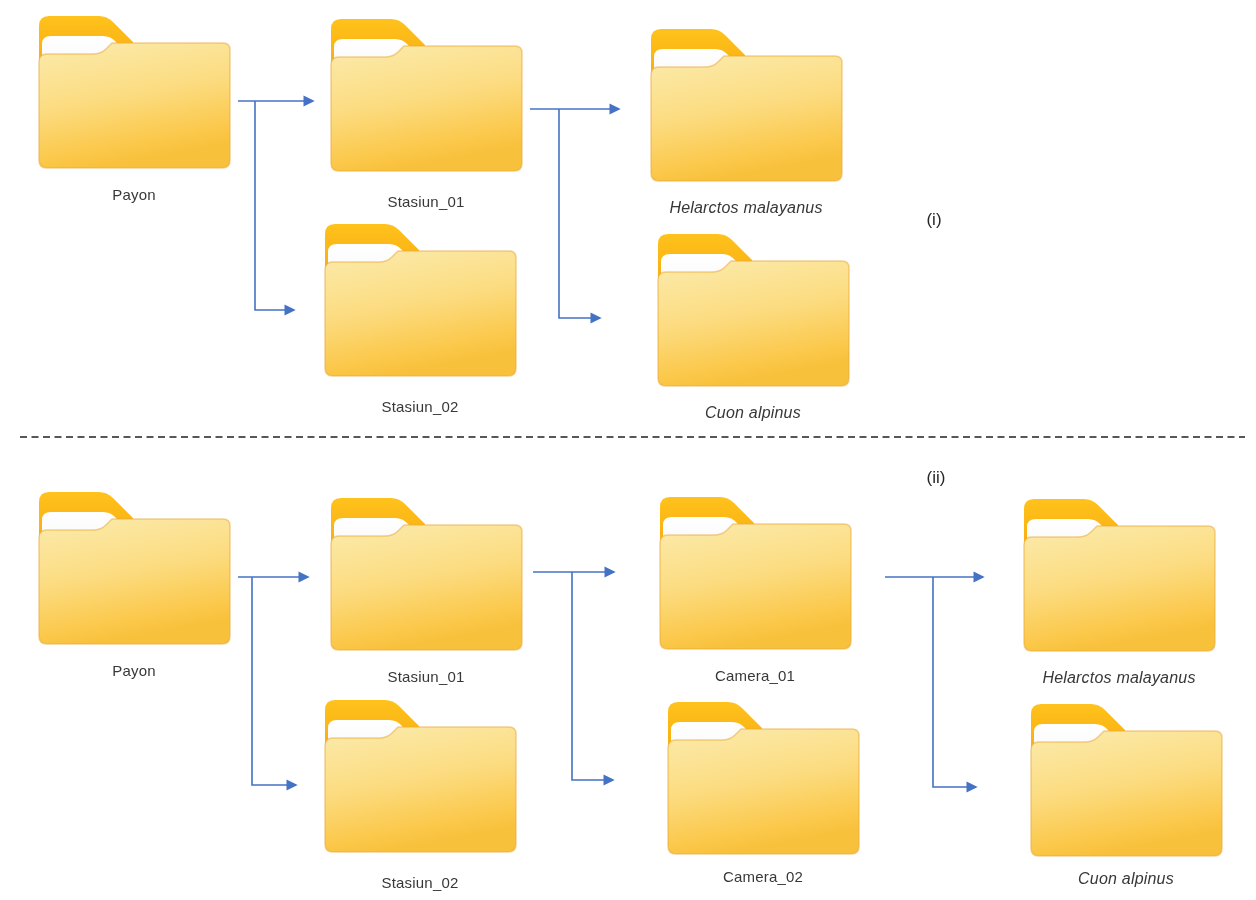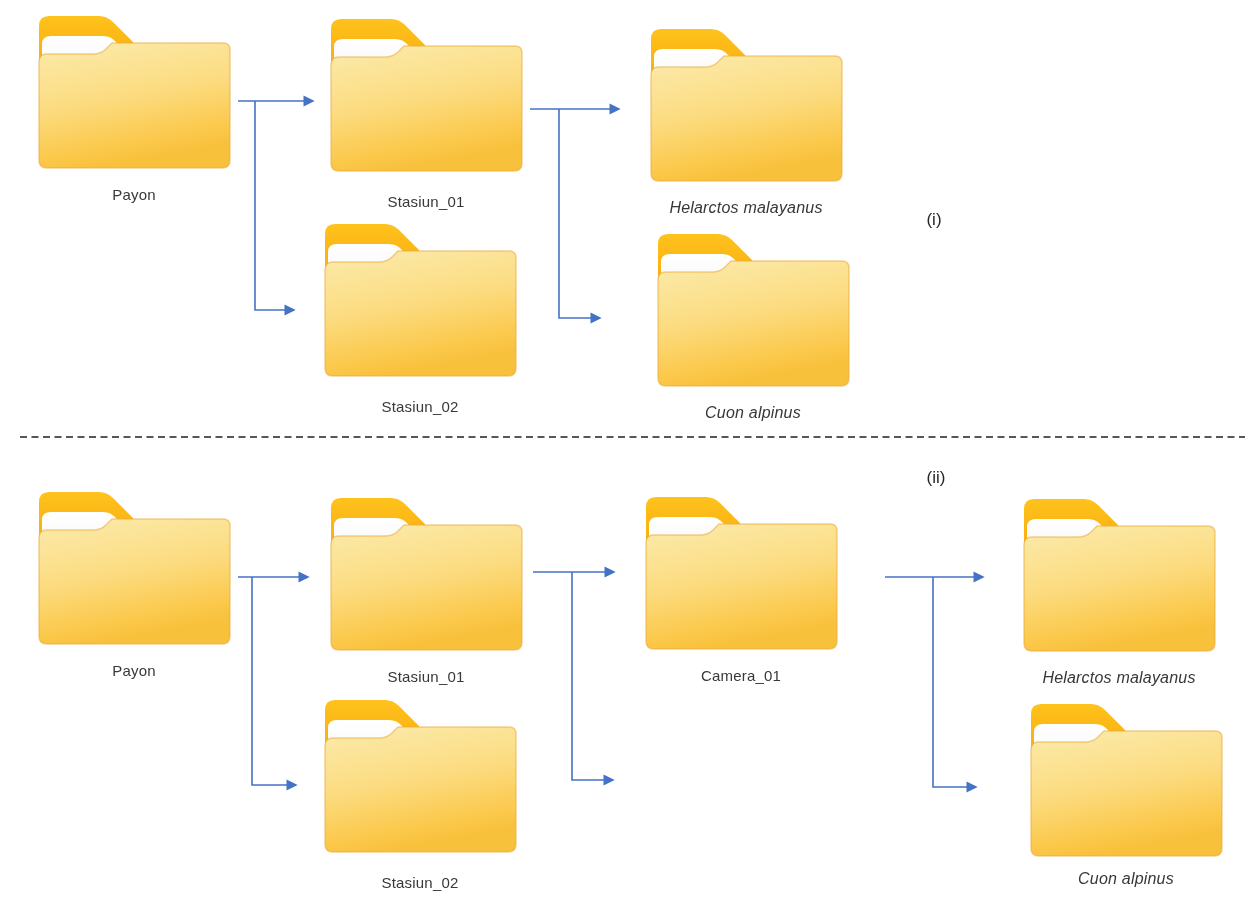--- a/index.html
+++ b/index.html
@@ -135,27 +135,33 @@
     <div class="flabel">Stasiun_01</div>
   </div>
 
   <div class="folder" style="left:317px;top:696px">
     <svg class="ficon">
         <use href="#win-folder"></use>
       </svg>
     <div class="flabel" style="margin-top:18px">Stasiun_02</div>
   </div>
 
-  <div class="folder" style="left:638px;top:493px">
+  <div class="folder" style="left:652px;top:493px">
     <svg class="ficon">
         <use href="#win-folder"></use>
       </svg>
     <div class="flabel">Camera_01</div>
   </div>
 
+  <div class="folder" style="left:660px;top:698px">
+    <svg class="ficon">
+        <use href="#win-folder"></use>
+      </svg>
+    <div class="flabel" style="margin-top:10px">Camera_02</div>
+  </div>
 
   <div class="folder" style="left:1016px;top:495px">
     <svg class="ficon">
         <use href="#win-folder"></use>
       </svg>
     <div class="flabel italic">Helarctos malayanus</div>
   </div>
 
   <div class="folder" style="left:1023px;top:700px">
     <svg class="ficon">

